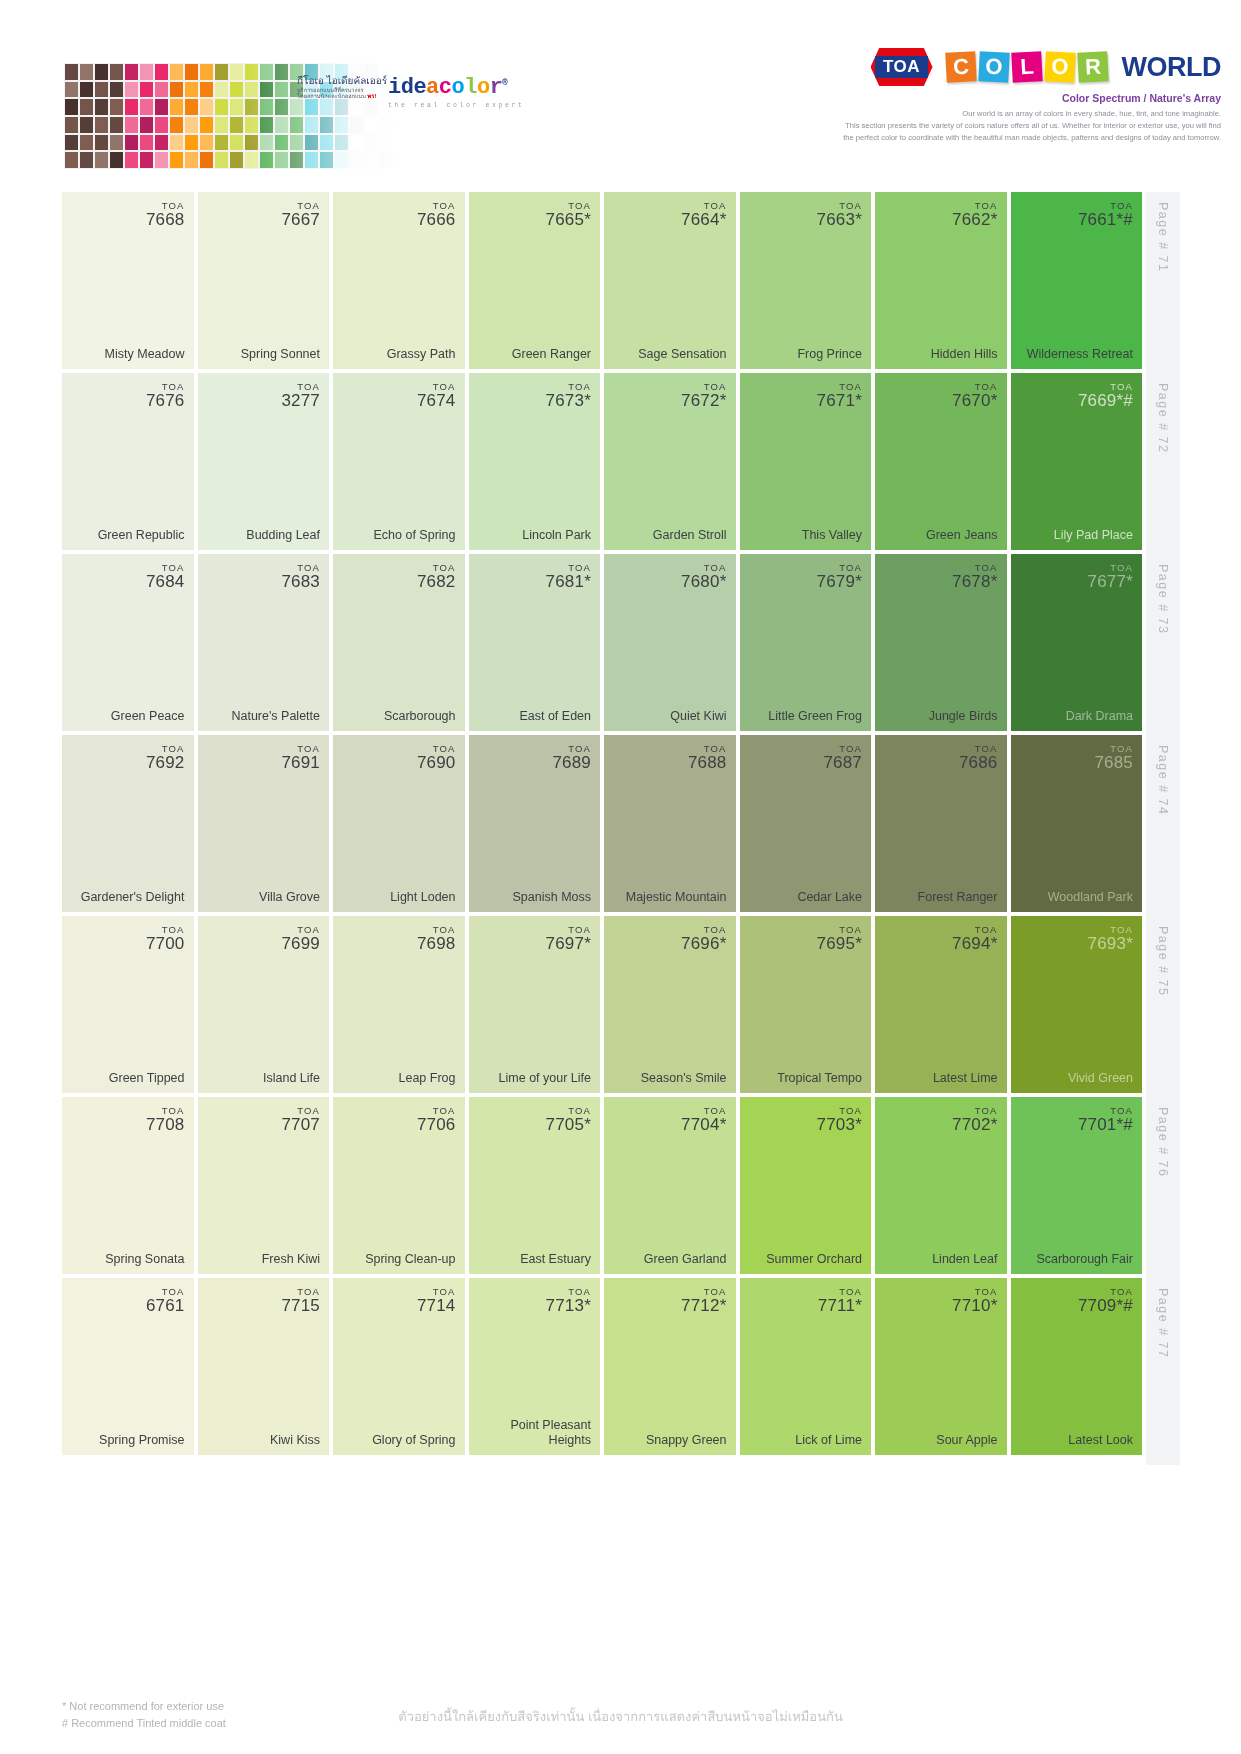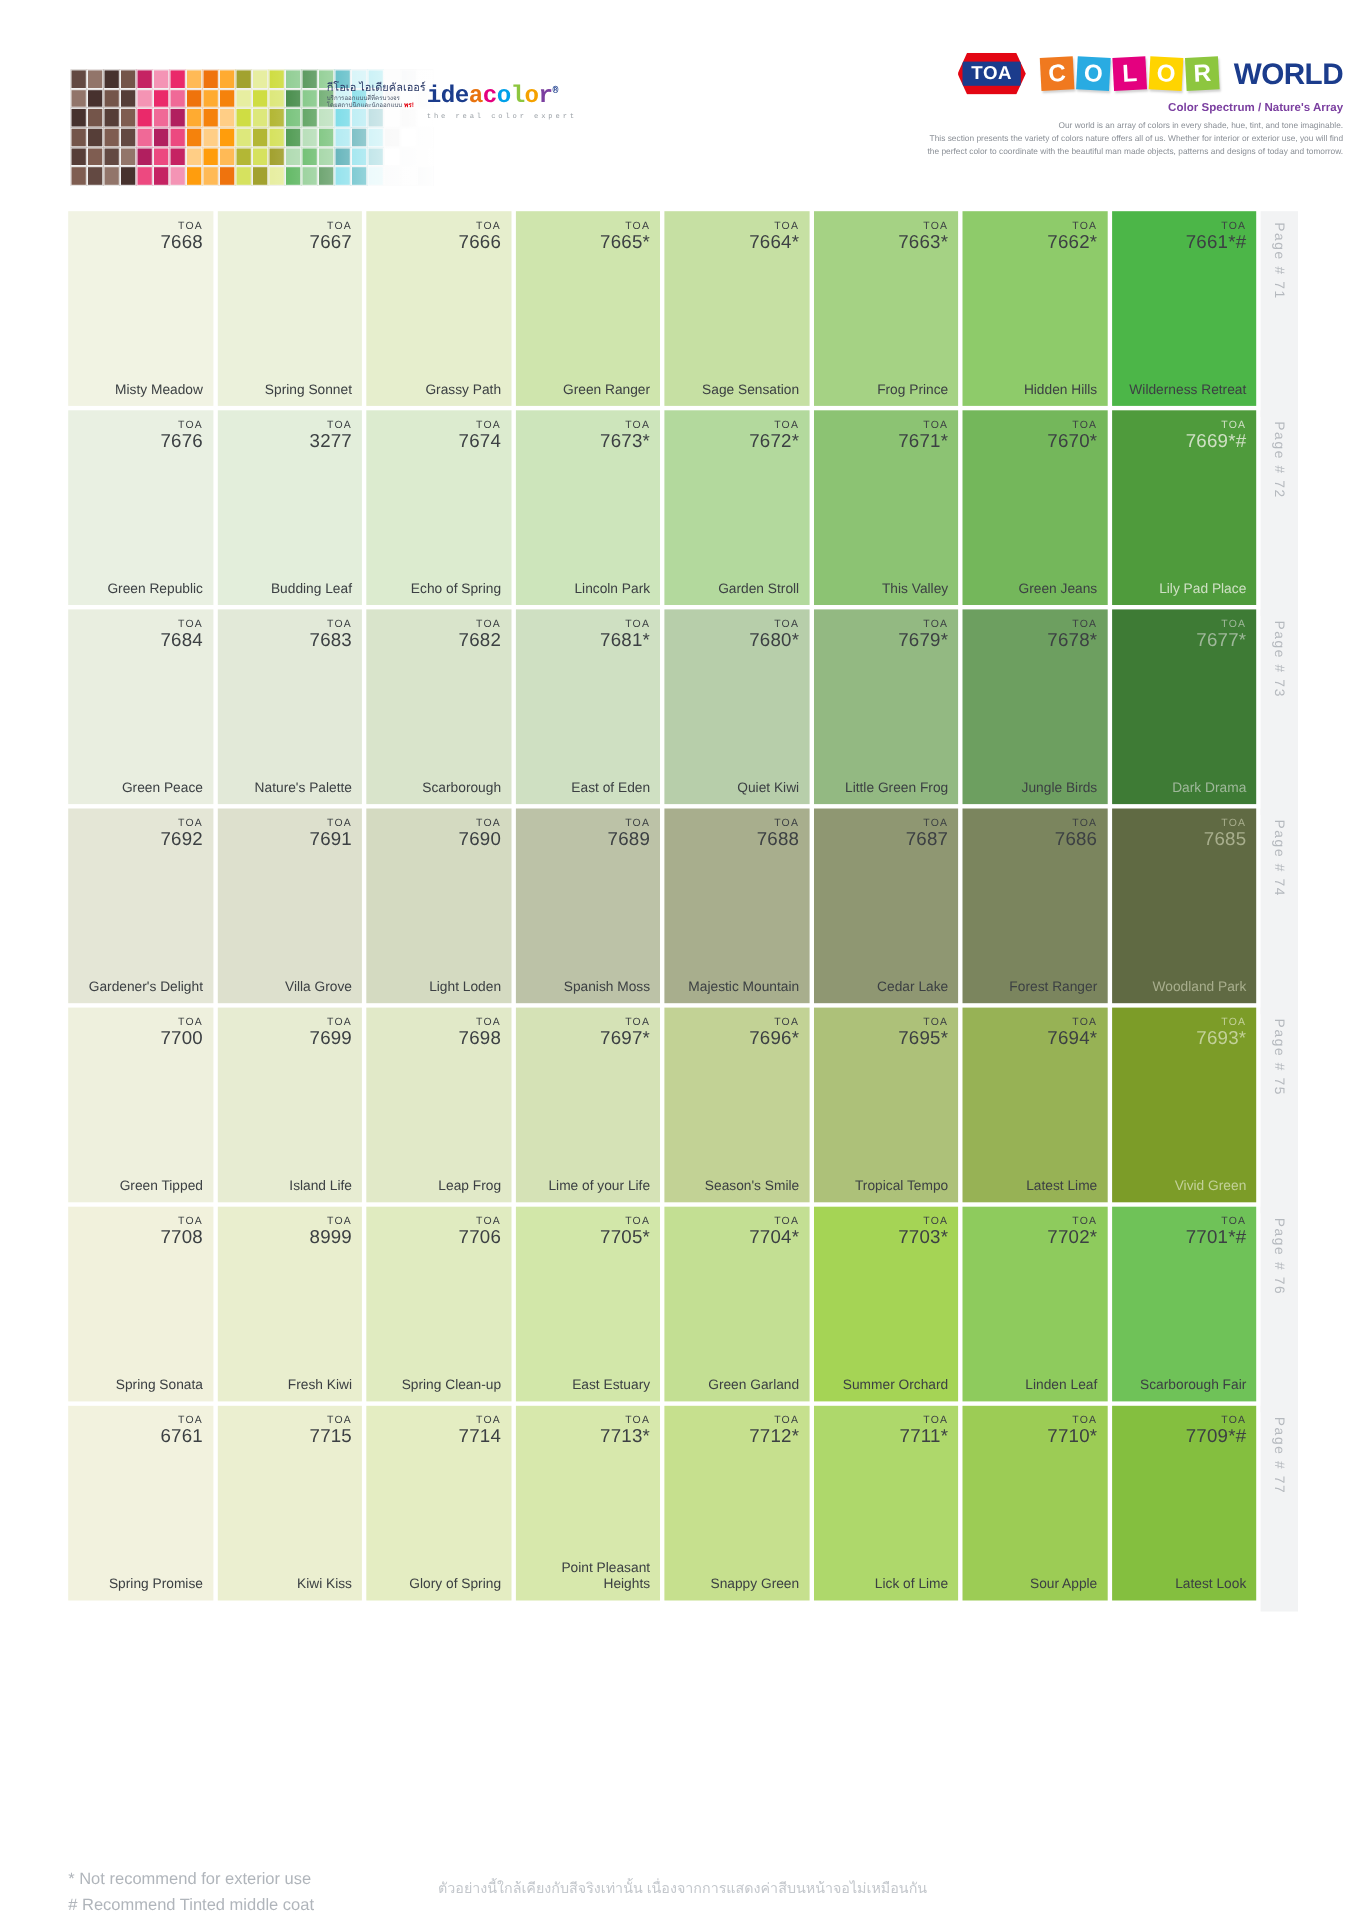--- a/index.html
+++ b/index.html
@@ -76,21 +76,21 @@
   .pagetab{
     width:34px;height:177px;background:#f2f3f4;flex:0 0 34px;
     display:flex;align-items:flex-start;justify-content:center;padding-top:10px;
   }
   .pagetab span{
     writing-mode:vertical-rl;font-size:12.5px;color:#b5b9be;letter-spacing:1.5px;
   }
 
   
   .footer{position:absolute;left:0;top:1690px;width:1241px;height:64px;}
-  .fnote{position:absolute;left:62px;top:8px;font-size:15px;color:#b0b5bb;line-height:1.5;}
+  .fnote{position:absolute;left:62px;top:8px;font-size:11px;color:#b0b5bb;line-height:1.5;}
   .fthai{position:absolute;left:0;right:0;top:16px;text-align:center;font-size:13px;color:#c3c7cc;}
   .fthai-inner{display:inline-block;}
 </style>
 </head>
 <body>
 
 <div class="page">
 
   <div class="header">
 
@@ -579,21 +579,21 @@
         <div class="sw" style="background: rgb(241, 241, 220); color: rgb(60, 64, 67);">
           <div class="code">
             <div class="toa">TOA</div>
             <div class="num">7708</div>
           </div>
           <div class="nm">Spring Sonata</div>
         </div>
         <div class="sw" style="background: rgb(233, 238, 206); color: rgb(60, 64, 67);">
           <div class="code">
             <div class="toa">TOA</div>
-            <div class="num">8999</div>
+            <div class="num">7707</div>
           </div>
           <div class="nm">Fresh Kiwi</div>
         </div>
         <div class="sw" style="background: rgb(224, 235, 192); color: rgb(60, 64, 67);">
           <div class="code">
             <div class="toa">TOA</div>
             <div class="num">7706</div>
           </div>
           <div class="nm">Spring Clean-up</div>
         </div>

